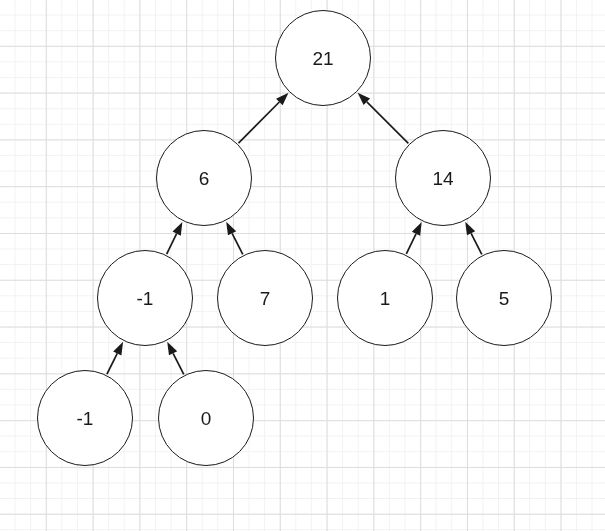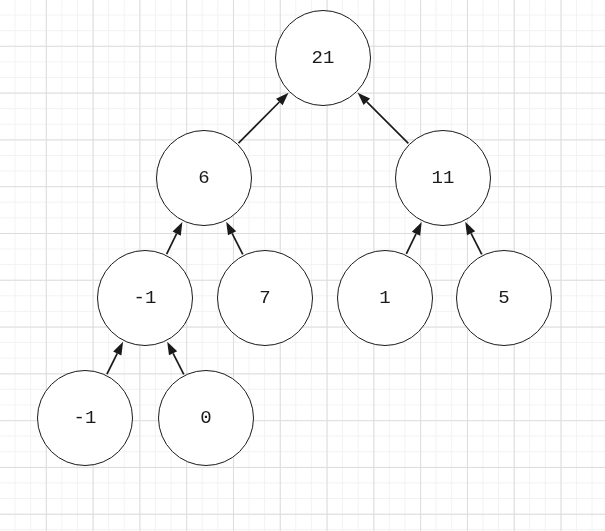--- a/index.html
+++ b/index.html
@@ -37,21 +37,21 @@
     position: absolute;
     border-radius: 50%;
     background: #ffffff;
     border: 1.6px solid #1a1a1a;
     box-sizing: border-box;
     display: flex;
     align-items: center;
     justify-content: center;
   }
   .node-label {
-    font-family: Liberation Mono, monospace;
+    font-family: Liberation Sans, sans-serif;
     font-size: 19px;
     color: #1a1a1a;
     line-height: 1;
     user-select: none;
   }
 </style>
 </head>
 <body>
 
 <div id="canvas">
@@ -74,21 +74,21 @@
       <polygon points="167.20,341.68 177.20,351.18 168.99,355.35" fill="#1a1a1a"></polygon>
     </svg>
   <div id="node-layer">
       <div class="tree-node" style="left: 275px; top: 10px; width: 96px; height: 96px;">
         <span class="node-label">21</span>
       </div>
       <div class="tree-node" style="left: 156px; top: 130px; width: 96px; height: 96px;">
         <span class="node-label">6</span>
       </div>
       <div class="tree-node" style="left: 395px; top: 130px; width: 96px; height: 96px;">
-        <span class="node-label">11</span>
+        <span class="node-label">14</span>
       </div>
       <div class="tree-node" style="left: 97px; top: 250px; width: 96px; height: 96px;">
         <span class="node-label">-1</span>
       </div>
       <div class="tree-node" style="left: 217px; top: 250px; width: 96px; height: 96px;">
         <span class="node-label">7</span>
       </div>
       <div class="tree-node" style="left: 337px; top: 250px; width: 96px; height: 96px;">
         <span class="node-label">1</span>
       </div>

